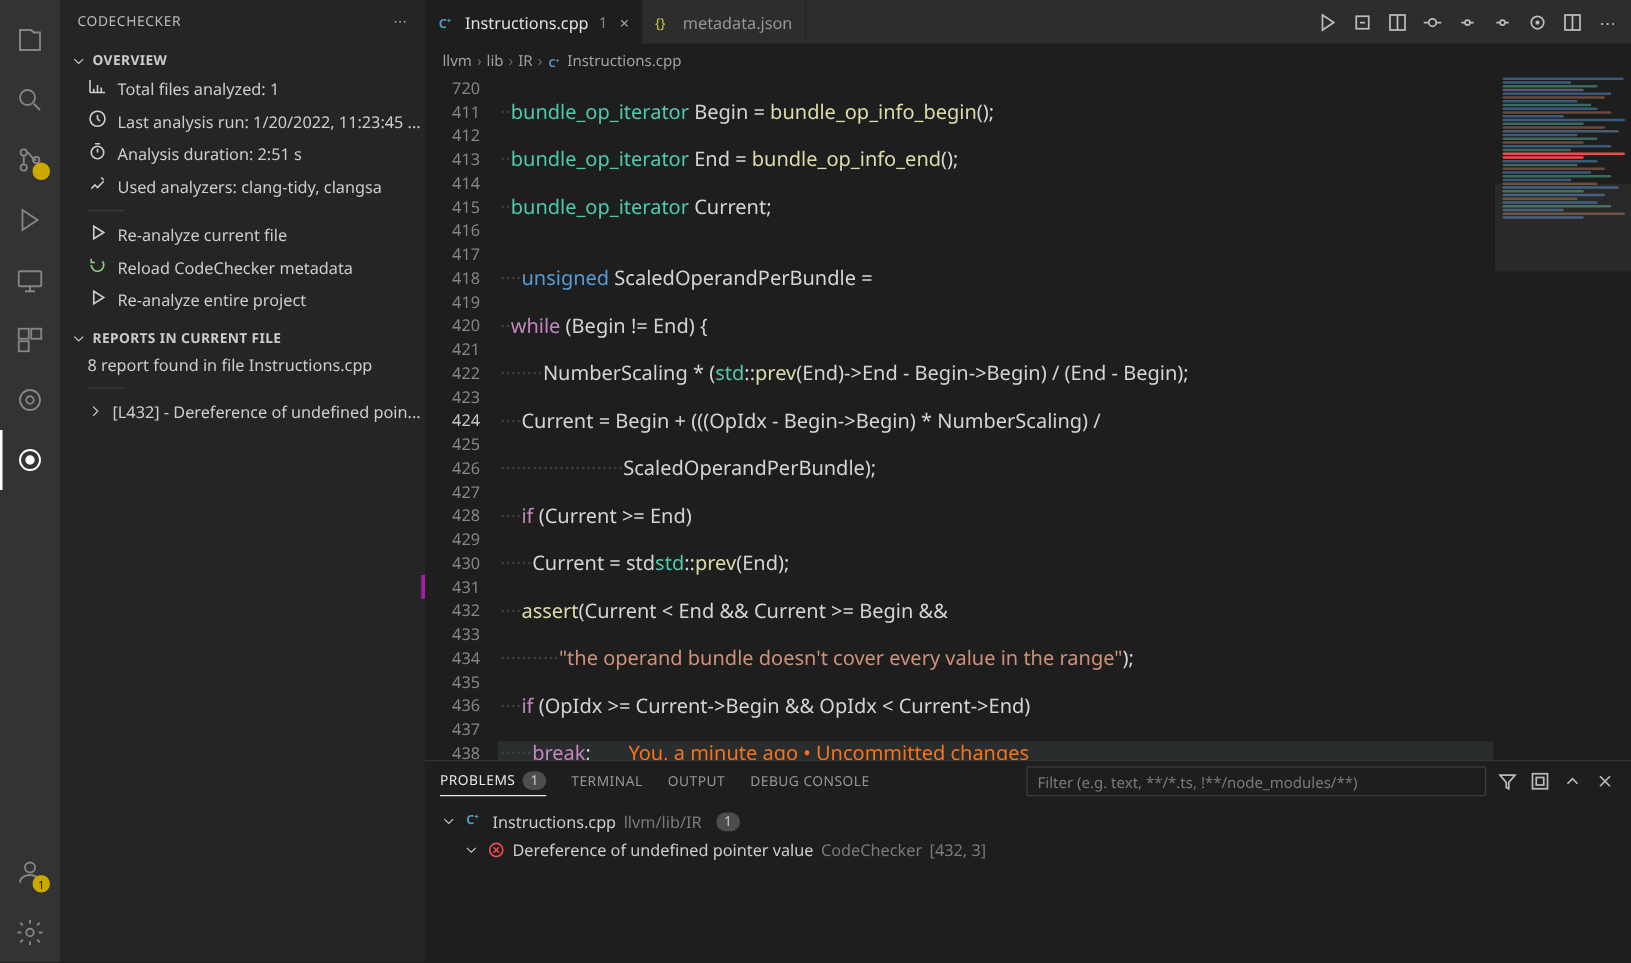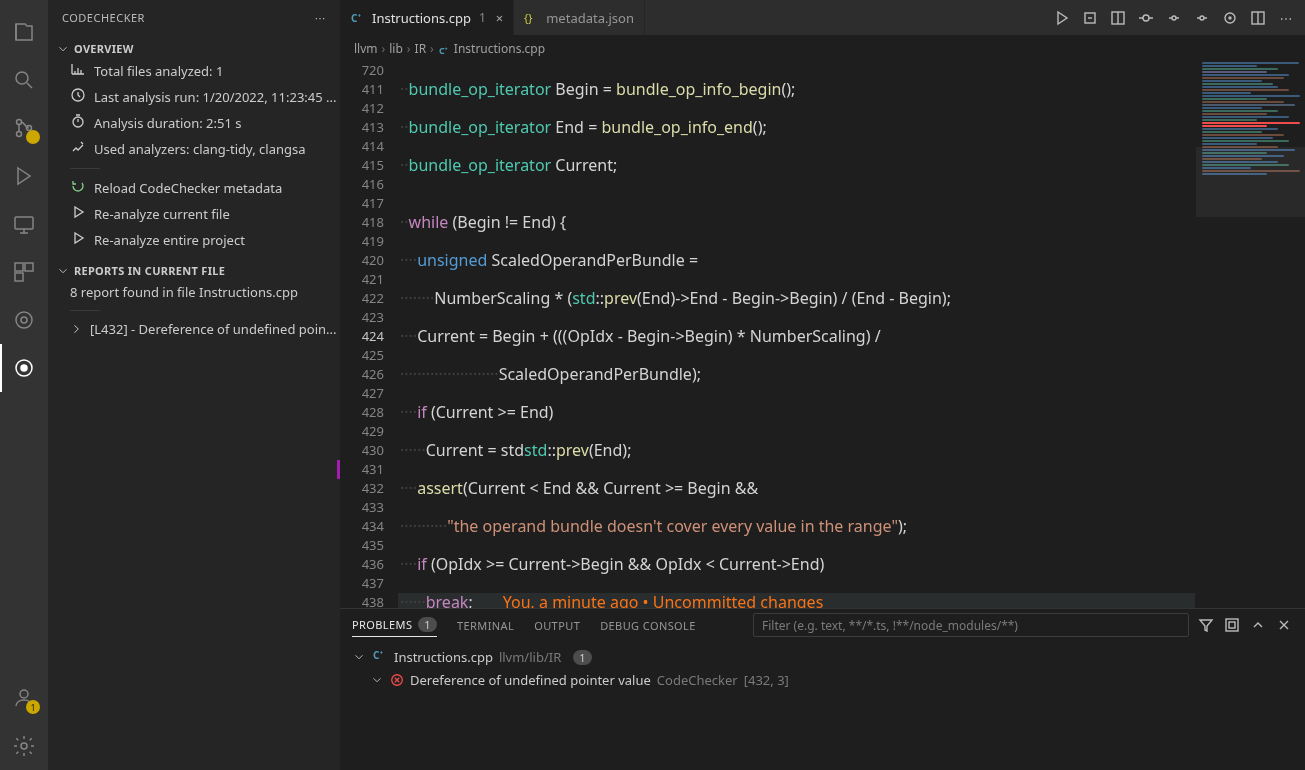--- a/index.html
+++ b/index.html
@@ -64,21 +64,21 @@
   .minimap{width:110px;background:#1e1e1e;position:relative;border-left:1px solid #1e1e1e;overflow:hidden}
   .mm-box{position:absolute;left:0;right:0;background:rgba(255,255,255,.05);height:70px;top:90px}
   .mm-l{height:2px;margin:1px 6px;border-radius:1px}
   
   .panel{height:162px;border-top:1px solid #333;background:var(--bg);display:flex;flex-direction:column}
   .ptabs{display:flex;align-items:center;height:32px;padding:0 12px;gap:20px;color:#969696;font-size:11px}
   .ptab{letter-spacing:.4px;padding:4px 0}
   .ptab.active{color:#e7e7e7;border-bottom:1px solid #e7e7e7}
   .pbadge{background:var(--badge);color:#ccc;border-radius:10px;padding:0 6px;font-size:11px;margin-left:6px}
   .ptabs .right{margin-left:auto;display:flex;align-items:center;gap:8px}
-  .filter{background:#3c3c3c00;border:1px solid #3c3c3c;color:#ccc;height:24px;width:436px;padding:0 8px;font-size:12px;border-radius:2px}
+  .filter{background:#3c3c3c00;border:1px solid #3c3c3c;color:#ccc;height:24px;width:368px;padding:0 8px;font-size:12px;border-radius:2px}
   .filter::placeholder{color:#7a7a7a}
   .pbody{flex:1;padding:4px 12px;overflow:auto;font-size:13px}
   .prow{display:flex;align-items:center;gap:6px;padding:2px 0;color:#ccc}
   .prow .loc{color:#7a7a7a}
   .prow svg{width:14px;height:14px}
   .chev{width:14px;height:14px;stroke:#ccc;fill:none}
   .erric{width:14px;height:14px}
   .picon svg{width:16px;height:16px}
 </style>
 </head>
@@ -188,30 +188,30 @@
           <span>Analysis duration: 2:51 s</span>
         </div>
       <div class="item">
           <span><svg viewBox="0 0 16 16">
               <path d="M3 12l3-3 2 2 5-5M11 3l2 2"></path>
             </svg></span>
           <span>Used analyzers: clang-tidy, clangsa</span>
         </div>
       <div class="divline"></div>
       <div class="item">
+          <span class="pl"><svg viewBox="0 0 16 16">
+              <path d="M5 3l8 5-8 5z"></path>
+            </svg></span>
+          <span>Re-analyze current file</span>
+        </div>
+      <div class="item">
           <span class="green"><svg viewBox="0 0 16 16">
               <path d="M3 8a5 5 0 109-3M3 3v3h3"></path>
             </svg></span>
           <span>Reload CodeChecker metadata</span>
-        </div>
-      <div class="item">
-          <span class="pl"><svg viewBox="0 0 16 16">
-              <path d="M5 3l8 5-8 5z"></path>
-            </svg></span>
-          <span>Re-analyze current file</span>
         </div>
       <div class="item">
           <span class="pl"><svg viewBox="0 0 16 16">
               <path d="M5 3l8 5-8 5z"></path>
             </svg></span>
           <span>Re-analyze entire project</span>
         </div>
     </div>
 
     <div class="sect">
@@ -344,22 +344,22 @@
           <div>435</div>
           <div>436</div>
           <div>437</div>
           <div>438</div>
       </div>
       <div class="code">
 <div class="line"><span class="ws">··</span><span class="ty">bundle_op_iterator</span><span> Begin </span><span class="op">=</span><span class="lit"> bundle_op_info_begin</span><span>();</span></div>
 <div class="line"><span class="ws">··</span><span class="ty">bundle_op_iterator</span><span> End </span><span class="op">=</span><span class="lit"> bundle_op_info_end</span><span>();</span></div>
 <div class="line"><span class="ws">··</span><span class="ty">bundle_op_iterator</span><span> Current;</span></div>
 <div class="line"></div>
+<div class="line"><span class="ws">····</span><span class="kw">unsigned</span><span> ScaledOperandPerBundle </span><span class="op">=</span></div>
 <div class="line"><span class="ws">··</span><span class="fn">while</span><span> (Begin </span><span class="op">!=</span><span> End) {</span></div>
-<div class="line"><span class="ws">····</span><span class="kw">unsigned</span><span> ScaledOperandPerBundle </span><span class="op">=</span></div>
 <div class="line"><span class="ws">········</span><span>NumberScaling </span><span class="op">*</span><span> (</span><span class="ty">std</span><span>::</span><span class="lit">prev</span><span>(End)</span><span class="op">-&gt;</span><span>End </span><span class="op">-</span><span> Begin</span><span class="op">-&gt;</span><span>Begin) </span><span class="op">/</span><span> (End </span><span class="op">-</span><span> Begin);</span></div>
 <div class="line"><span class="ws">····</span><span>Current </span><span class="op">=</span><span> Begin </span><span class="op">+</span><span> (((OpIdx </span><span class="op">-</span><span> Begin</span><span class="op">-&gt;</span><span>Begin) </span><span class="op">*</span><span> NumberScaling) </span><span class="op">/</span></div>
 <div class="line"><span class="ws">·······················</span><span>ScaledOperandPerBundle);</span></div>
 <div class="line"><span class="ws">····</span><span class="fn">if</span><span> (Current </span><span class="op">&gt;=</span><span> End)</span></div>
 <div class="line"><span class="ws">······</span><span>Current </span><span class="op">=</span><span> std</span><span class="ty">std</span><span>::</span><span class="lit">prev</span><span>(End);</span></div>
 <div class="line"><span class="ws">····</span><span class="hl">assert</span><span>(Current </span><span class="op">&lt;</span><span> End </span><span class="op">&amp;&amp;</span><span> Current </span><span class="op">&gt;=</span><span> Begin </span><span class="op">&amp;&amp;</span></div>
 <div class="line"><span class="ws">···········</span><span class="st">"the operand bundle doesn't cover every value in the range"</span><span>);</span></div>
 <div class="line"><span class="ws">····</span><span class="fn">if</span><span> (OpIdx </span><span class="op">&gt;=</span><span> Current</span><span class="op">-&gt;</span><span>Begin </span><span class="op">&amp;&amp;</span><span> OpIdx </span><span class="op">&lt;</span><span> Current</span><span class="op">-&gt;</span><span>End)</span></div>
 <div class="line cur"><span class="ws">······</span><span class="fn">break</span><span>;</span><span class="lens">You, a minute ago • Uncommitted changes</span></div>
 

